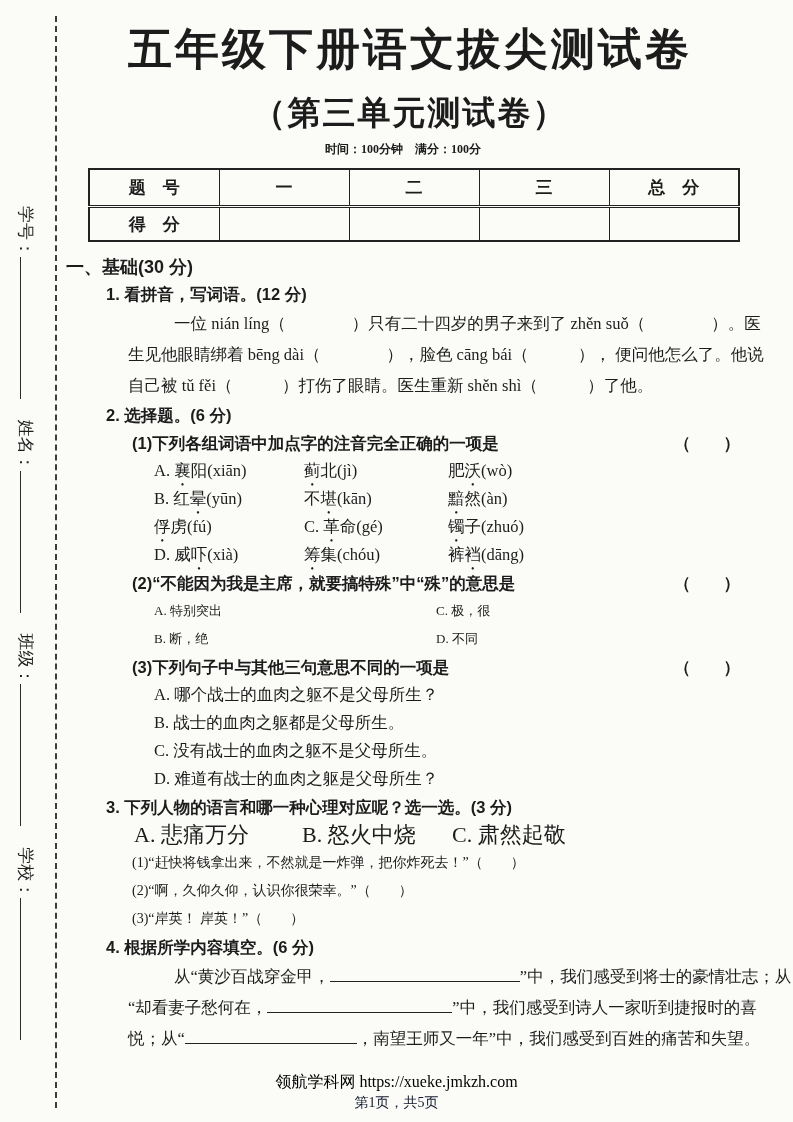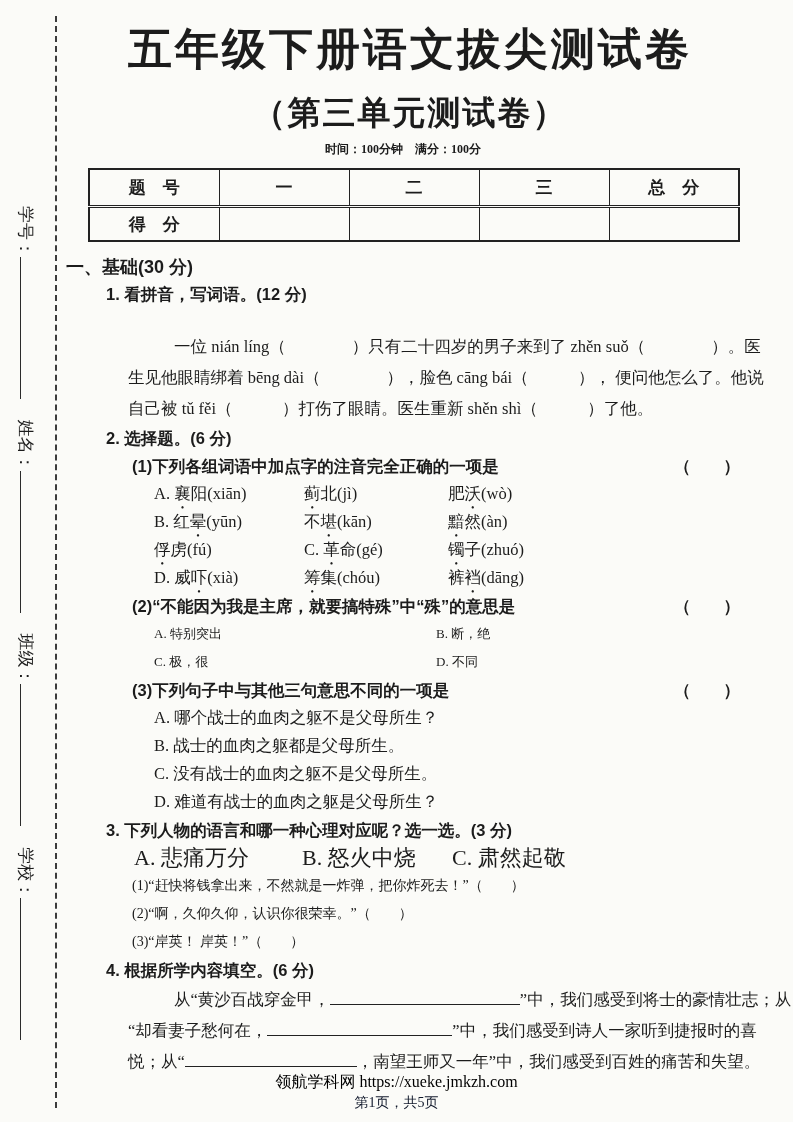--- a/index.html
+++ b/index.html
@@ -27,21 +27,21 @@
 
   .sec-heading{margin-top:12px;font-size:18px;font-weight:bold;line-height:26px;
         font-family:"Liberation Sans",sans-serif;}
   .stem{padding-left:40px;font-size:16.5px;font-weight:bold;line-height:28px;
         font-family:"Liberation Sans",sans-serif;}
   .substem{display:flex;justify-content:space-between;padding-left:66px;padding-right:14px;
         font-size:16.5px;font-weight:bold;line-height:28px;font-family:"Liberation Sans",sans-serif;}
   .bracket{font-weight:bold;white-space:pre;}
 
   .para-line{padding-left:62px;font-size:16.5px;line-height:31px;white-space:nowrap;}
-  .para-line.p1{padding-left:108px;margin-top:23px;}
+  .para-line.p1{padding-left:108px;}
 
   .optgrid .orow{display:grid;grid-template-columns:150px 144px auto;padding-left:88px;
         font-size:16.5px;line-height:28px;}
   .em-dot{position:relative;display:inline-block;}
   .em-dot::after{content:"•";position:absolute;left:50%;transform:translateX(-50%);
         bottom:-0.45em;font-size:10px;line-height:1;color:#1c1c1c;}
 
   .opt2grid{display:grid;grid-template-columns:282px auto;padding-left:88px;
         font-size:13px;line-height:28px;}
   .optlist-item{padding-left:88px;font-size:16.5px;line-height:28px;}
@@ -134,22 +134,22 @@
         <span><span>裤</span><span class="em-dot">裆</span><span>(dāng)</span></span>
       </div>
     </div>
 
     <div class="substem">
       <span>(2)“不能因为我是主席，就要搞特殊”中“殊”的意思是</span>
       <span class="bracket">（　　）</span>
     </div>
     <div class="opt2grid">
       <span>A. 特别突出</span>
+      <span>C. 极，很</span>
       <span>B. 断，绝</span>
-      <span>C. 极，很</span>
       <span>D. 不同</span>
     </div>
 
     <div class="substem">
       <span>(3)下列句子中与其他三句意思不同的一项是</span>
       <span class="bracket">（　　）</span>
     </div>
     <div class="optlist-item">A. 哪个战士的血肉之躯不是父母所生？</div>
     <div class="optlist-item">B. 战士的血肉之躯都是父母所生。</div>
     <div class="optlist-item">C. 没有战士的血肉之躯不是父母所生。</div>

